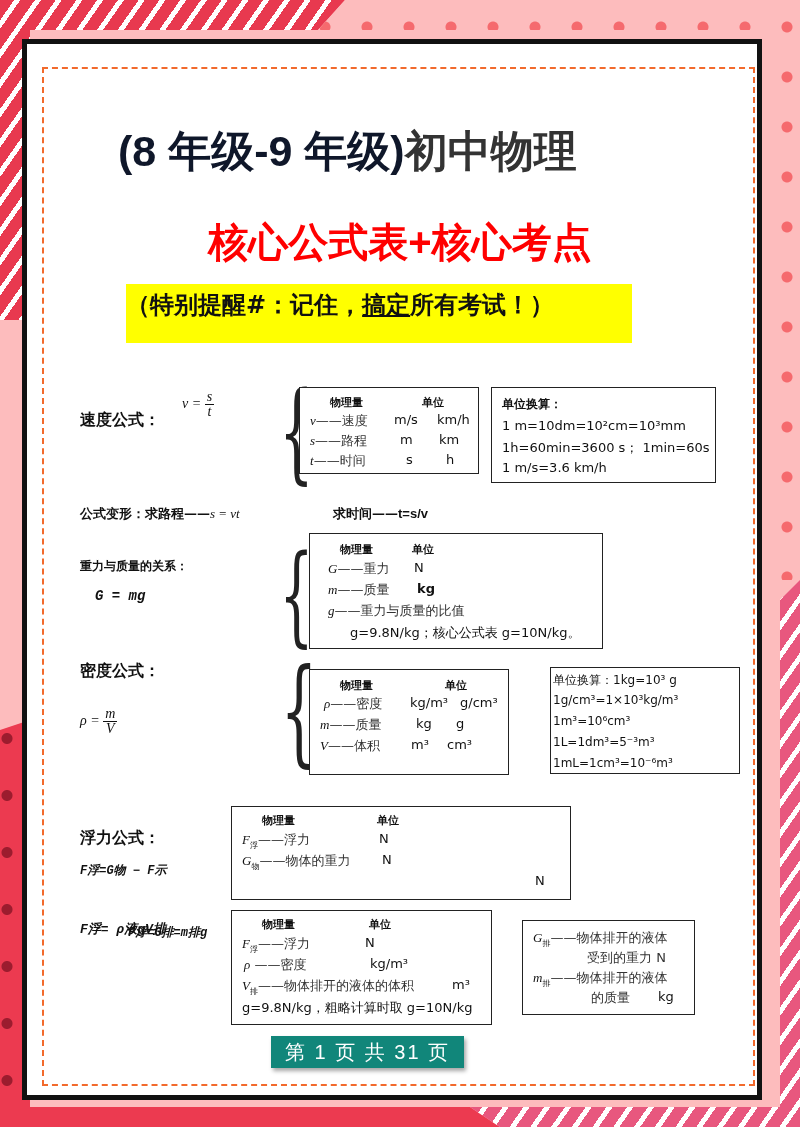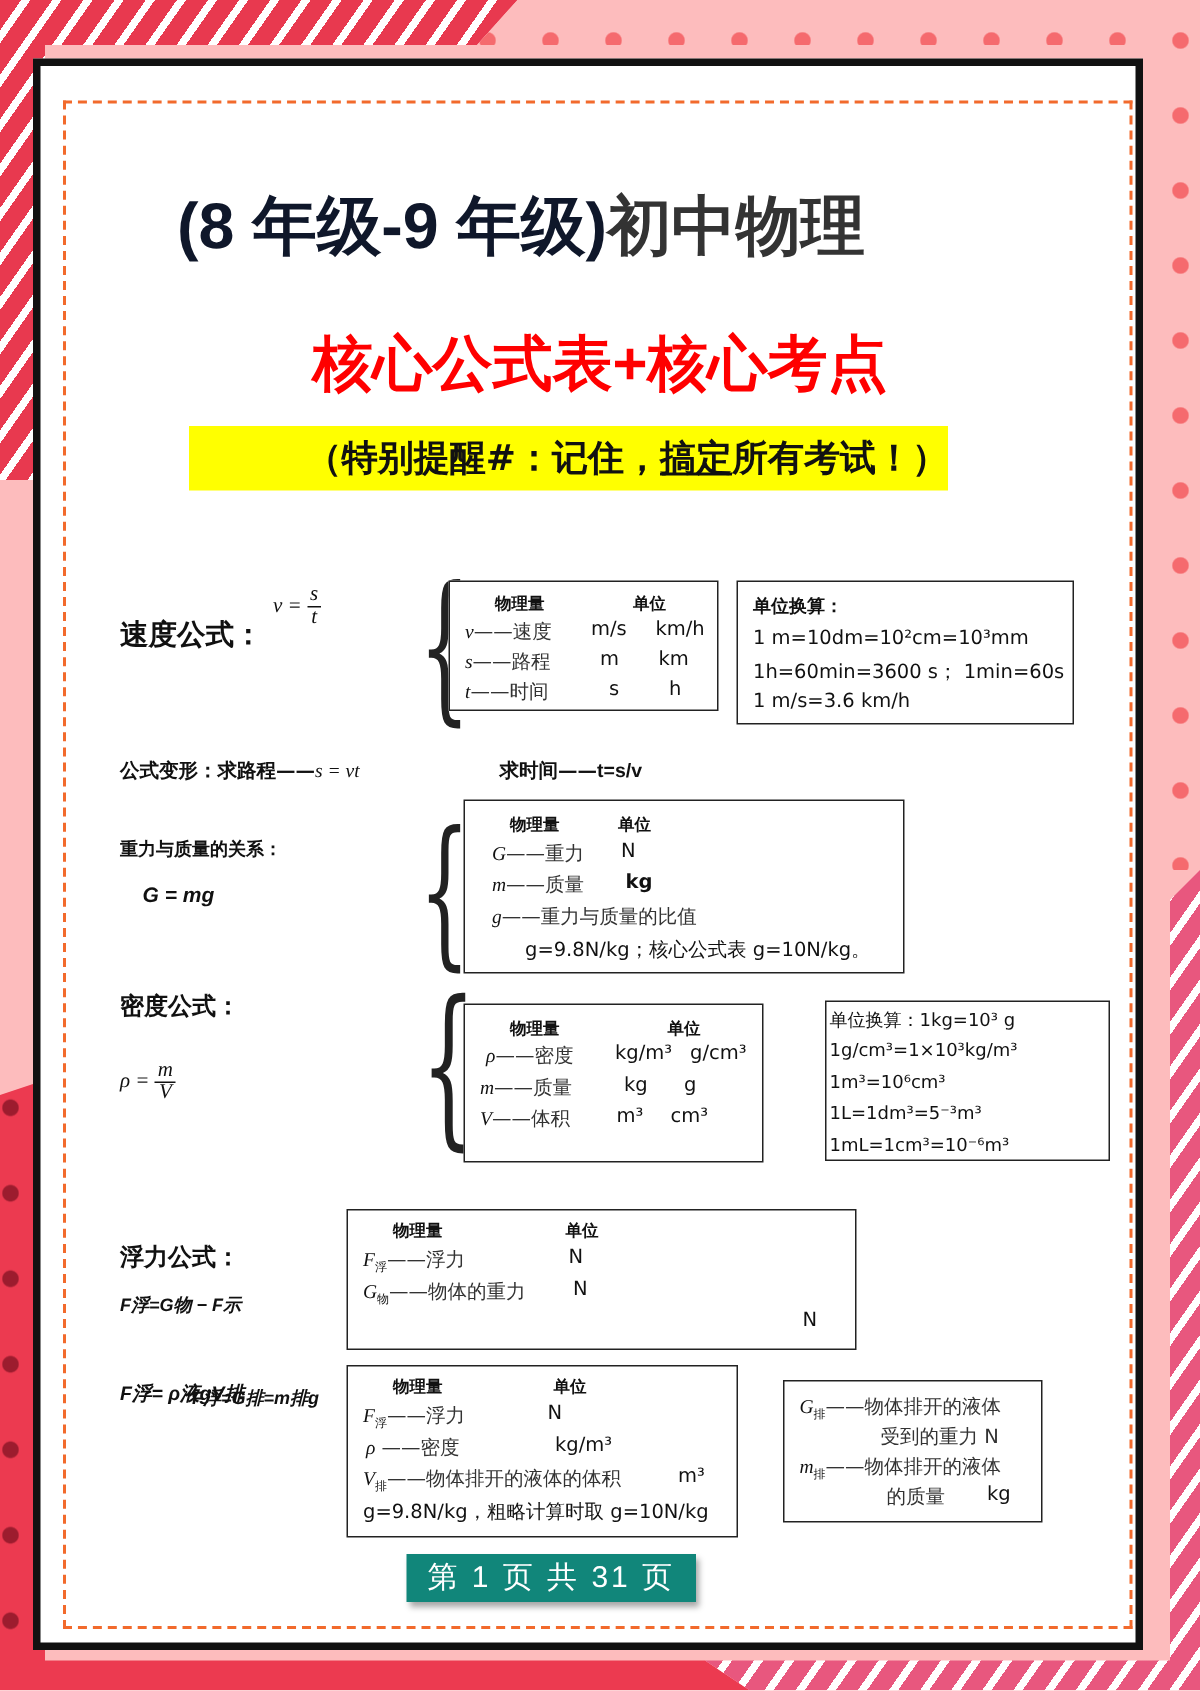--- a/index.html
+++ b/index.html
@@ -13,34 +13,34 @@
   #bg-top-dots{left:0;top:0;width:800px;height:590px;clip-path:polygon(345px 0,800px 0,800px 580px,780px 580px,780px 30px,318px 30px);}
   #bg-left-pink{left:0;top:320px;width:30px;height:410px;background:#fdbcbd;}
   #bg-bottom-dots{left:0;top:700px;width:800px;height:427px;clip-path:polygon(0 30px,30px 20px,30px 407px,470px 407px,500px 427px,0 427px);}
   #bg-right-stripes{left:0;top:560px;width:800px;height:567px;clip-path:polygon(780px 40px,800px 20px,800px 567px,500px 567px,470px 547px,780px 547px);}
   .page{position:absolute;left:22px;top:39px;width:740px;height:1061px;background:#fff;border:5px solid #111;box-sizing:border-box;}
   .dashed{position:absolute;left:42px;top:67px;width:713px;height:1019px;border:2px dashed #f26a2c;box-sizing:border-box;}
   .title1{position:absolute;left:118px;top:125px;width:560px;font-family:"Liberation Sans",sans-serif;font-weight:bold;font-size:43px;line-height:52px;}
   .title1 .blue{color:#0f172a;}
   .title1 .dark{color:#333;}
   .title2{position:absolute;left:0;top:215px;width:800px;text-align:center;font-weight:bold;font-size:40px;color:#f00;font-family:"Liberation Sans",sans-serif;}
-  .reminder{position:absolute;left:126px;top:284px;width:506px;height:43px;background:#ffff00;font-weight:bold;font-size:24px;line-height:42px;color:#111;text-align:right;}
+  .reminder{position:absolute;left:126px;top:284px;width:506px;height:59px;background:#ffff00;font-weight:bold;font-size:24px;line-height:42px;color:#111;text-align:left;}
   .reminder u{text-decoration:underline;}
   .label{position:absolute;font-weight:bold;color:#111;font-family:"DejaVu Serif",serif;}
   .box{position:absolute;border:1.5px solid #222;box-sizing:border-box;background:#fff;color:#111;font-size:13px;}
   .row{position:absolute;white-space:nowrap;}
   .hdr{font-weight:bold;font-size:11px;}
   .sym{font-style:italic;font-family:"Liberation Serif",serif;}
   .cn{color:#333;}
   .formula{position:absolute;font-family:"Liberation Serif",serif;font-style:italic;color:#111;}
   .frac{display:inline-flex;flex-direction:column;align-items:center;vertical-align:middle;font-style:italic;}
   .frac .num{border-bottom:1px solid #111;padding:0 2px;line-height:14px;}
   .frac .den{line-height:14px;}
   .brace{position:absolute;font-family:"DejaVu Serif",serif;color:#222;transform:scaleX(0.5);transform-origin:center;}
-  .bformula{position:absolute;font-family:Liberation Sans, sans-serif;font-weight:bold;font-style:italic;color:#111;}
+  .bformula{position:absolute;font-family:Liberation Mono, monospace;font-weight:bold;font-style:italic;color:#111;}
   sub.s{font-size:8px;font-style:normal;}
   .footer{position:absolute;left:271px;top:1036px;width:193px;height:32px;background:#11867a;color:#fff;font-size:20px;line-height:32px;text-align:center;box-shadow:2px 3px 4px rgba(0,0,0,0.35);font-family:"Liberation Sans",sans-serif;letter-spacing:2px;}
 </style>
 </head>
 <body>
 
 <div class="bg stripes-red" id="bg-top-stripes"></div>
 <div class="bg dots-pink" id="bg-top-dots"></div>
 <div class="bg" id="bg-left-pink"></div>
 <div class="bg dots-red" id="bg-bottom-dots"></div>
@@ -50,21 +50,21 @@
 <div class="dashed"></div>
 
 <div class="title1">
   <span class="blue">(8 年级-9 年级)</span><span class="dark">初中物理</span>
 </div>
 <div class="title2">核心公式表+核心考点</div>
 <div class="reminder">
   <span>（特别提醒#：记住，</span><u>搞定</u><span>所有考试！）</span>
 </div>
 
-<div class="label" style="left:80px;top:410px;font-size:19px;">速度公式：</div>
+<div class="label" style="left:80px;top:410px;font-size:16px;">速度公式：</div>
 <div class="formula" style="left:182px;top:390px;font-size:14px;">
   <span>v =</span>
   <span class="frac">
       <span class="num">s</span>
       <span class="den">t</span>
     </span>
 </div>
 <div class="brace" style="left:262px;top:372px;font-size:108px;line-height:120px;">{</div>
 
 <div class="box" style="left:299px;top:387px;width:180px;height:87px;">

